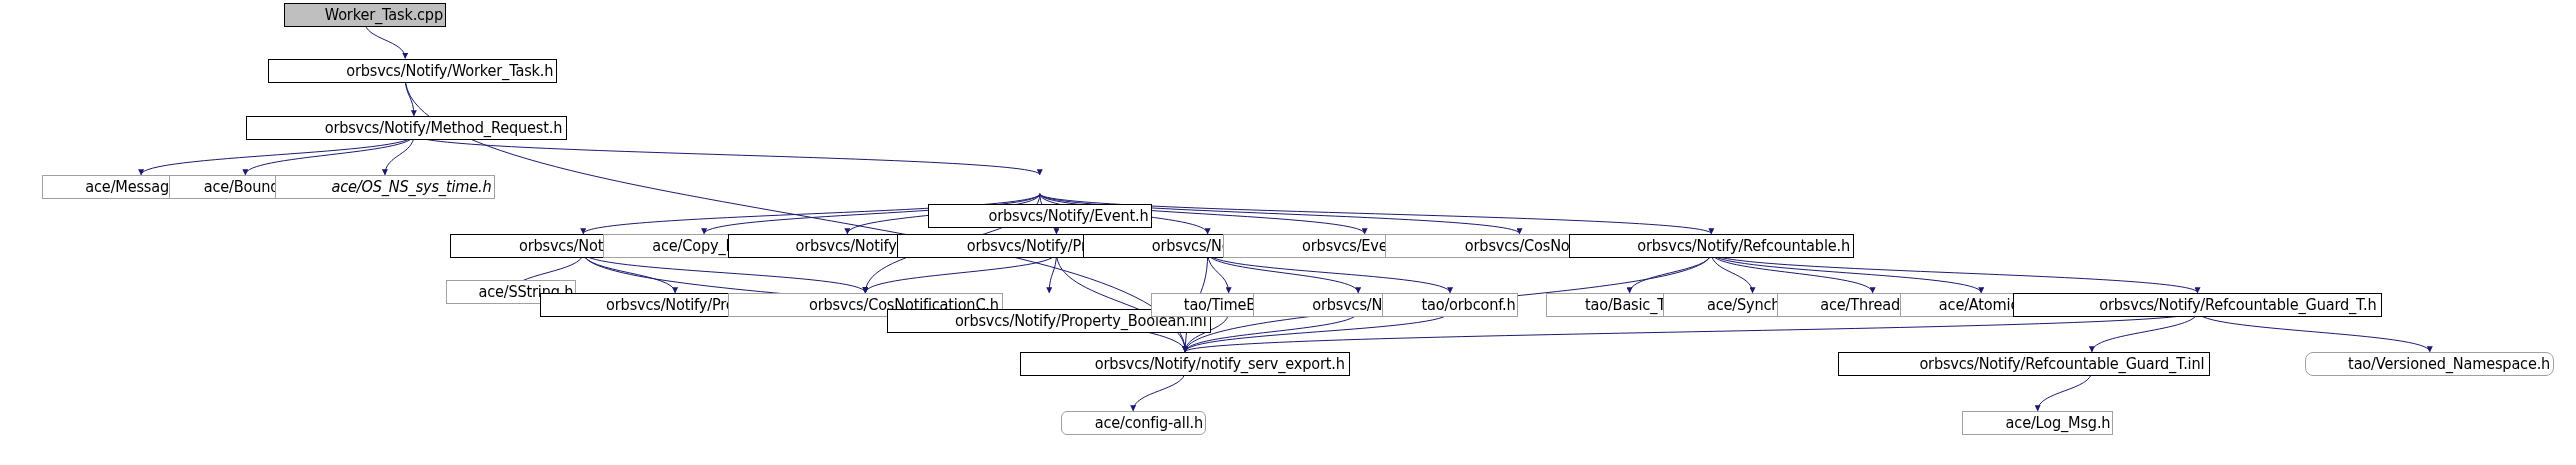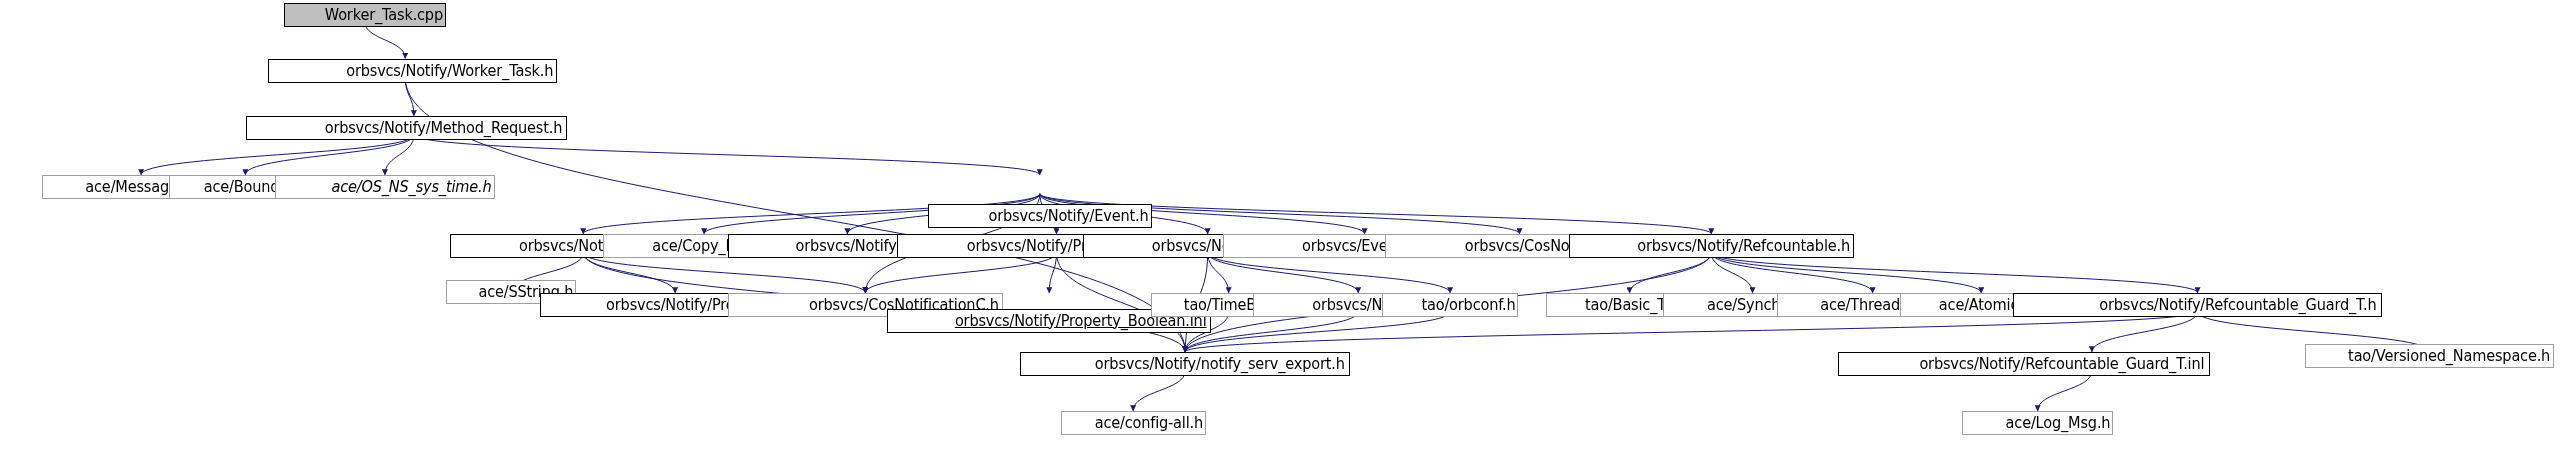--- a/index.html
+++ b/index.html
@@ -151,21 +151,21 @@
       </div>
       <div class="node ext" style="left: 446px; top: 280px; width: 130px;">
         <span>ace/SString.h</span>
       </div>
       <div class="node" style="left: 540px; top: 293px; width: 271px;">
         <span>orbsvcs/Notify/Property_T.inl</span>
       </div>
       <div class="node ext" style="left: 728px; top: 293px; width: 275px;">
         <span>orbsvcs/CosNotificationC.h</span>
       </div>
-      <div class="node" style="left: 887px; top: 309px; width: 324px; text-decoration: underline;">
+      <div class="node" style="left: 887px; top: 309px; width: 324px;">
         <span>orbsvcs/Notify/Property_Boolean.inl</span>
       </div>
       <div class="node ext" style="left: 1151px; top: 293px; width: 156px;">
         <span>tao/TimeBaseC.h</span>
       </div>
       <div class="node ext" style="left: 1253px; top: 293px; width: 210px;">
         <span>orbsvcs/NotifyExtC.h</span>
       </div>
       <div class="node ext" style="left: 1382px; top: 293px; width: 136px;">
         <span>tao/orbconf.h</span>
@@ -184,24 +184,24 @@
       </div>
       <div class="node" style="left: 2013px; top: 293px; width: 369px;">
         <span>orbsvcs/Notify/Refcountable_Guard_T.h</span>
       </div>
       <div class="node" style="left: 1020px; top: 352px; width: 330px;">
         <span>orbsvcs/Notify/notify_serv_export.h</span>
       </div>
       <div class="node" style="left: 1838px; top: 352px; width: 372px;">
         <span>orbsvcs/Notify/Refcountable_Guard_T.inl</span>
       </div>
-      <div class="node ext" style="left: 2305px; top: 344px; width: 249px;">
+      <div class="node ext" style="left: 2305px; top: 352px; width: 249px; border-radius: 8px;">
         <span>tao/Versioned_Namespace.h</span>
       </div>
-      <div class="node ext" style="left: 1061px; top: 411px; width: 145px;">
+      <div class="node ext" style="left: 1061px; top: 411px; width: 145px; border-radius: 6px;">
         <span>ace/config-all.h</span>
       </div>
       <div class="node ext" style="left: 1962px; top: 411px; width: 151px;">
         <span>ace/Log_Msg.h</span>
       </div>
     </div>
 </div>
 
 
 </body></html>

